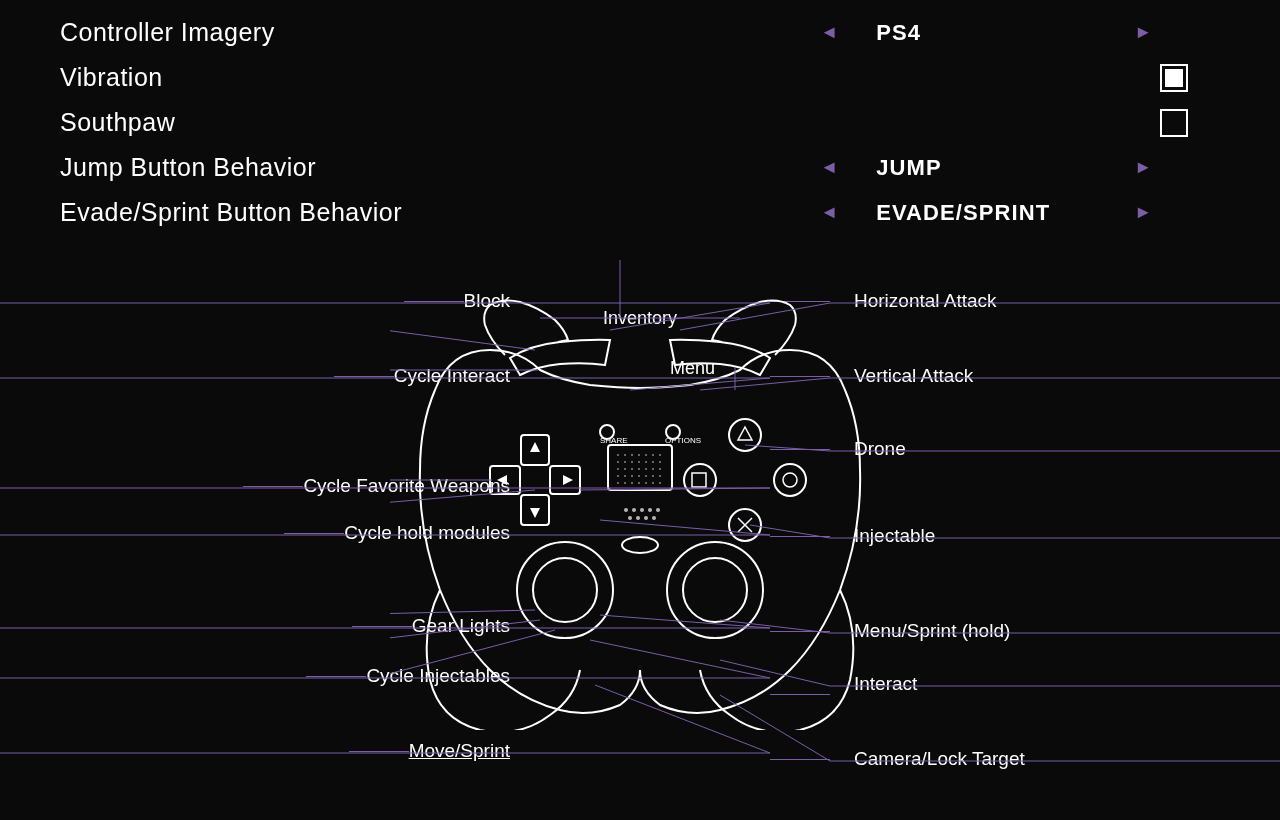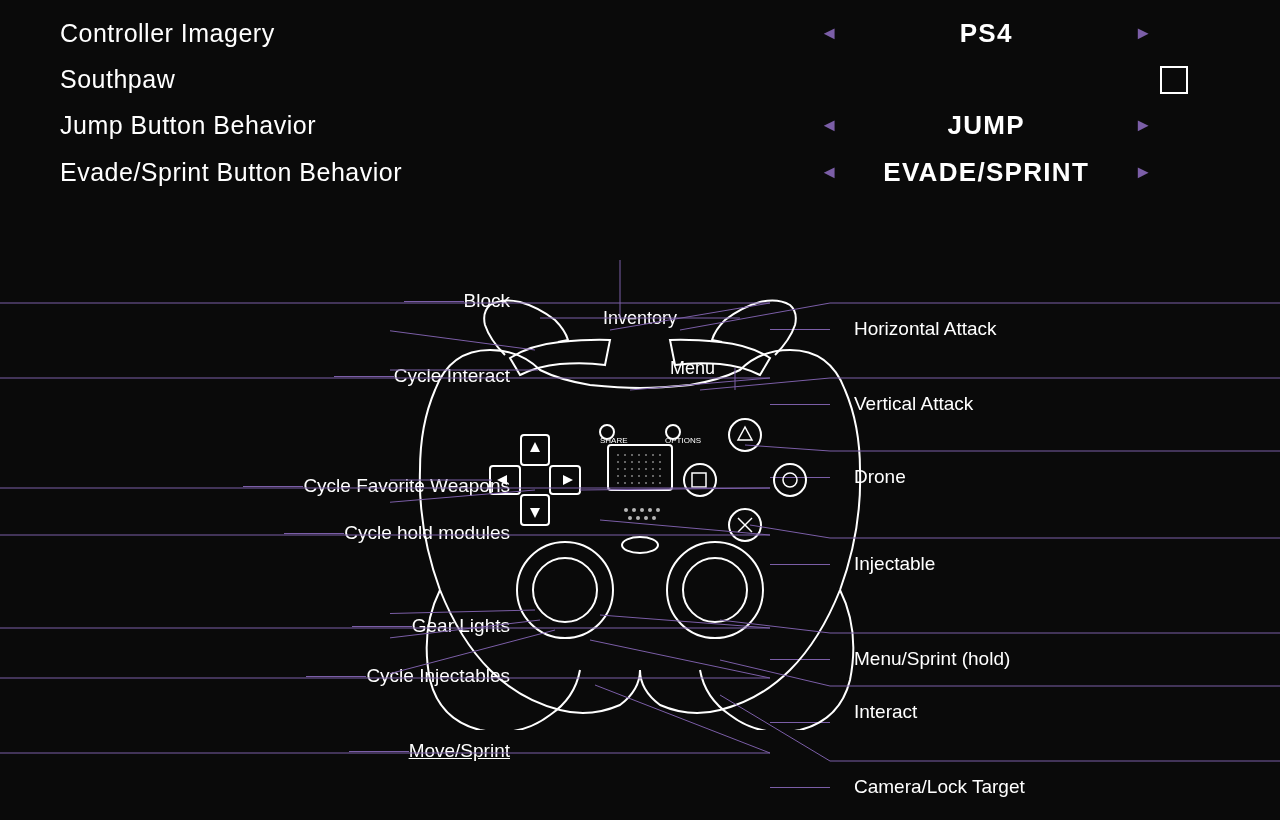--- a/index.html
+++ b/index.html
@@ -46,25 +46,24 @@
     .arrow-btn {
       color: #7b5ea7;
       font-size: 18px;
       cursor: pointer;
       background: none;
       border: none;
       padding: 4px 8px;
     }
 
     .setting-value {
-      font-size: 26px;
+      font-size: 22px;
       font-weight: 700;
       color: #fff;
       min-width: 220px;
-      text-align: center;
       letter-spacing: 0.05em;
     }
 
     .checkbox-container {
       margin-left: 720px;
       width: 28px;
       height: 28px;
       border: 2px solid #fff;
       display: flex;
       align-items: center;
@@ -107,21 +106,20 @@
     }
 
     .label-wrapper.left {
       right: 770px;
       flex-direction: row-reverse;
     }
 
     .label-wrapper.right {
       left: 770px;
       flex-direction: row;
-      margin-top: 28px;
     }
 
     .label-text {
       font-size: 19px;
       font-weight: 300;
       white-space: nowrap;
       color: #fff;
     }
 
     .label-line {
@@ -156,20 +154,24 @@
 
   <div class="setting-row">
     <span class="setting-label">Controller Imagery</span>
     <div class="setting-control">
       <button class="arrow-btn">◄</button>
       <span class="setting-value">PS4</span>
       <button class="arrow-btn">►</button>
     </div>
   </div>
 
+  <div class="setting-row">
+    <span class="setting-label">Vibration</span>
+    <div class="checkbox-container checkbox-checked" style="margin-left: 720px;"></div>
+  </div>
 
   <div class="setting-row">
     <span class="setting-label">Southpaw</span>
     <div class="checkbox-container" style="margin-left: 720px;"></div>
   </div>
 
   <div class="setting-row">
     <span class="setting-label">Jump Button Behavior</span>
     <div class="setting-control">
       <button class="arrow-btn">◄</button>

